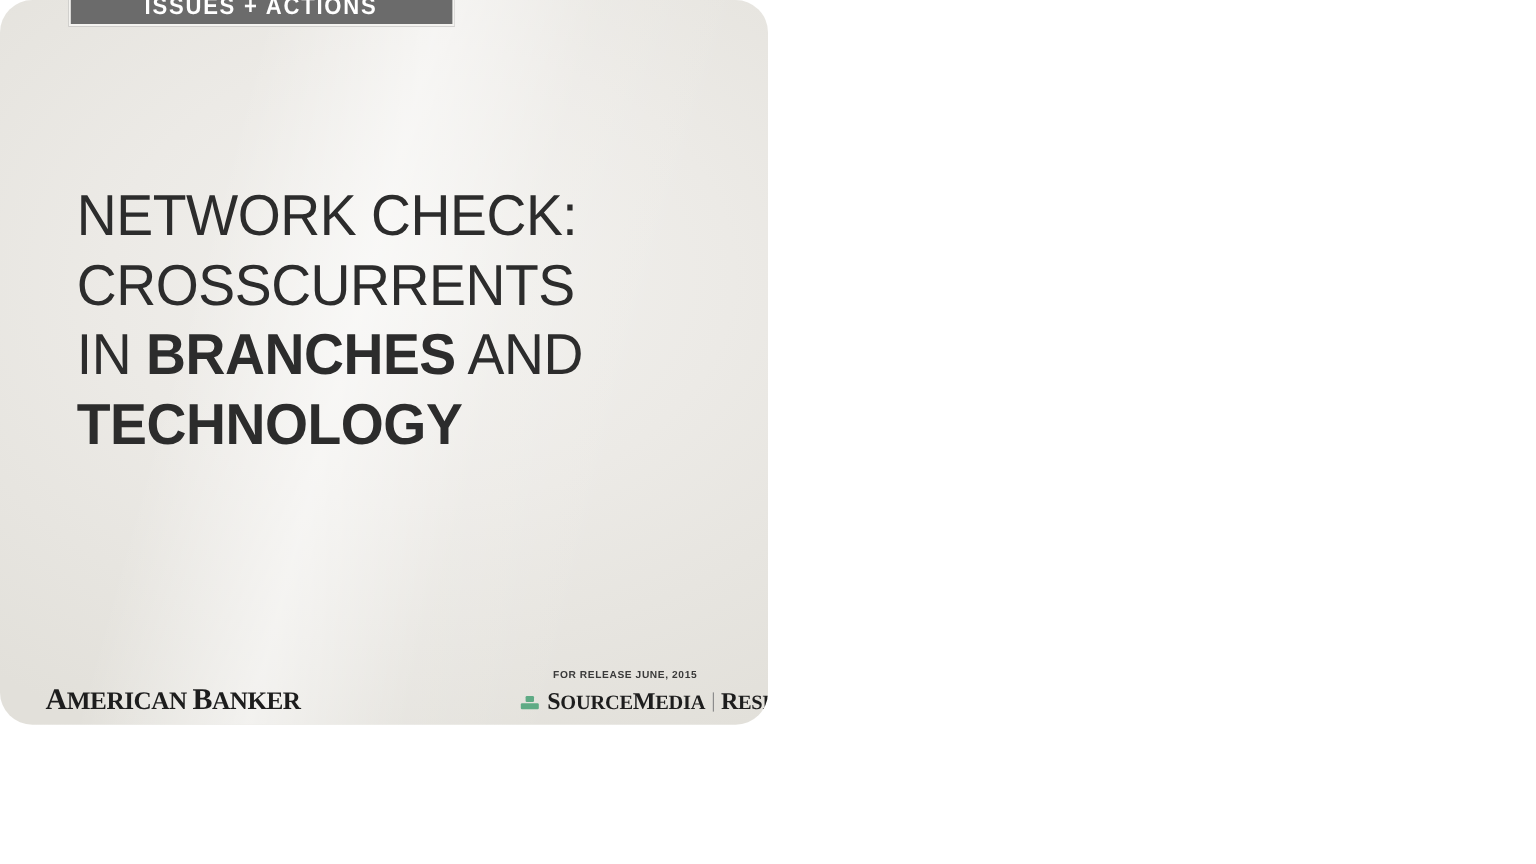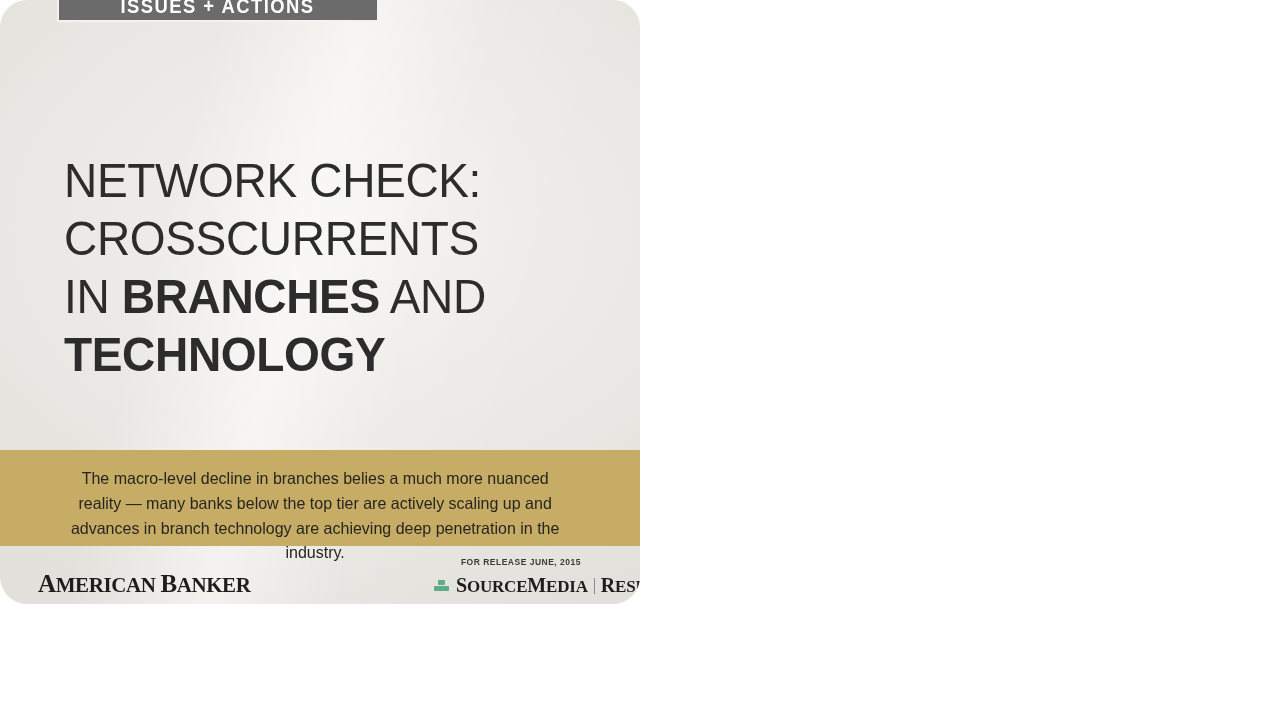--- a/index.html
+++ b/index.html
@@ -134,23 +134,20 @@
       <span>ISSUES + ACTIONS</span>
     </div>
 
     <div class="cover-title">
       <span class="ln">NETWORK CHECK:</span>
       <span class="ln">CROSSCURRENTS</span>
       <span class="ln"><span>IN </span><b>BRANCHES</b><span> AND</span></span>
       <span class="ln"><b>TECHNOLOGY</b></span>
     </div>
 
-    <div class="gold-band">
-      <p>The macro-level decline in branches belies a much more nuanced reality — many banks below the top tier are actively scaling up and advances in branch technology are achieving deep penetration in the industry.</p>
-    </div>
 
     <div class="release-line">FOR RELEASE JUNE, 2015</div>
 
     <div class="cover-footer">
       <div class="ab-logo"><i>A</i><span>MERICAN </span><i>B</i><span>ANKER</span></div>
 
       <div class="sm-logo">
         <span class="sm-mark">
           <span class="t1"></span>
             <span class="t2"></span>

